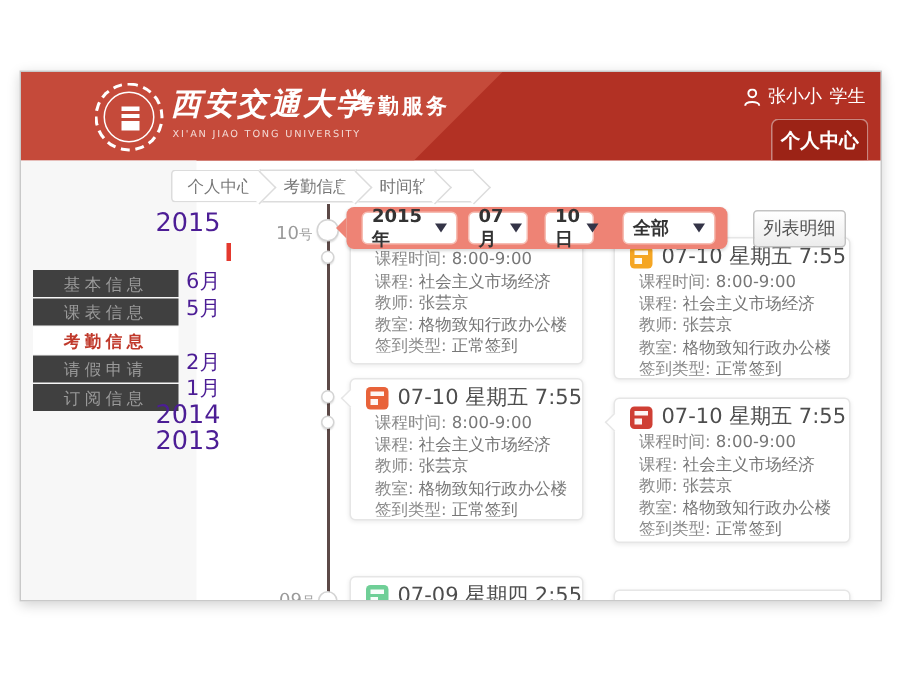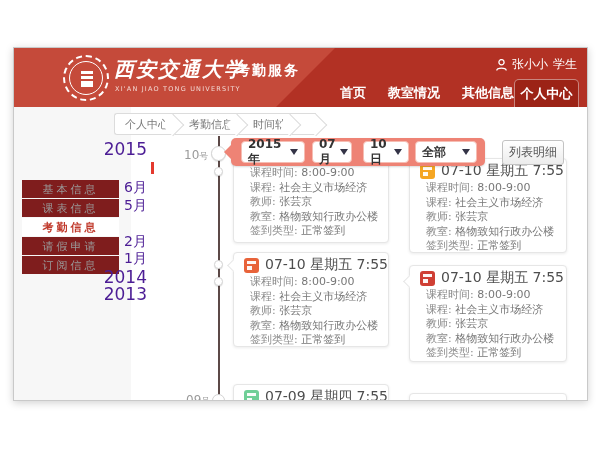--- a/index.html
+++ b/index.html
@@ -31,21 +31,21 @@
   .crumbs { position:absolute; left:100px; top:65px; display:flex; }
   .crumb { position:relative; height:22px; line-height:21px; background:#fff; border:1px solid #dcdcdc; border-right:none;
            padding:0 4px 0 15px; font-size:11px; color:#777; white-space:nowrap; }
   .crumb:first-child { border-radius:3px 0 0 3px; padding-left:10px; }
   .crumb::after { content:""; position:absolute; right:-7.5px; top:3px; width:15px; height:15px; background:#fff;
                   border-top:1px solid #dcdcdc; border-right:1px solid #dcdcdc; transform:rotate(45deg); }
   .crumb.c1 { z-index:6; } .crumb.c2 { z-index:5; } .crumb.c3 { z-index:4; } .crumb.c4 { z-index:3; width:26px; }
 
   
   .sidebar { position:absolute; left:0; top:59px; width:117px; height:295px; background:#f7f7f7; }
-  .side-item { position:absolute; left:8px; width:97px; height:18px; background:#7f1d1d; color:#9a9a9a;
+  .side-item { position:absolute; left:8px; width:97px; height:18px; background:#404040; color:#9a9a9a;
                font-size:11px; display:flex; align-items:center; justify-content:center; letter-spacing:3px; cursor:pointer; }
   .side-item.active { background:#ffffff; color:#c0392b; font-weight:bold; }
 
   
   .year-item { position:absolute; width:78px; text-align:right; right:440px; color:#4c1d95; cursor:pointer; }
   .yr { font-size:17px; } .mo { font-size:14px; }
   .cur-tick { position:absolute; left:137px; top:114px; width:3px; height:12px; background:#e4392e; }
   .vline { position:absolute; left:203.5px; top:88px; width:2.5px; height:266px; background:#5c4947; }
   .dot { position:absolute; background:#fff; border:1.5px solid #d4d4d4; border-radius:50%; box-shadow:0 1px 1px rgba(0,0,0,.12); }
   .day-label { position:absolute; color:#9a9a9a; white-space:nowrap; }
@@ -54,21 +54,21 @@
   
   .filterbar { position:absolute; left:217px; top:90px; width:254px; height:28px; background:#ee8375;
                border-radius:5px; z-index:10; box-shadow:0 1px 2px rgba(0,0,0,.15); }
   .filterbar::before { content:""; position:absolute; left:-7px; top:7px; width:0; height:0;
                        border-top:7px solid transparent; border-bottom:7px solid transparent; border-right:7px solid #ee8375; }
   .fsel { position:absolute; top:3px; height:22px; background:#fff; border:1px solid #f6bdb3; border-radius:4px;
           display:flex; align-items:center; justify-content:space-between; padding:0 6px; font-size:12px; color:#333;
           font-weight:bold; cursor:pointer; }
   .fsel .arr { width:0; height:0; border-left:4.5px solid transparent; border-right:4.5px solid transparent;
                border-top:6px solid #343447; margin-left:4px; }
-  .f1 { left:10px; width:64px; } .f2 { left:81px; width:40px; } .f3 { left:132px; width:46px; } .f4 { left:184px; width:62px; }
+  .f1 { left:10px; width:64px; } .f2 { left:81px; width:40px; } .f3 { left:132px; width:33px; } .f4 { left:184px; width:62px; }
   .list-btn { position:absolute; left:488px; top:92px; width:62px; height:25px;
               background:linear-gradient(#ffffff,#ececec); border:1px solid #c3c3c3; border-radius:3px;
               font-size:12px; color:#555; display:flex; align-items:center; justify-content:center; cursor:pointer; z-index:10; }
 
   
   .card { position:absolute; background:#fff; border:1px solid #e6e6e6; border-radius:4px;
           box-shadow:0 1px 3px rgba(0,0,0,.08); padding:4px 10px; }
   .col-l { left:219px; width:156px; } .col-r { left:395px; width:158px; }
   .card-head { display:flex; align-items:center; gap:6px; height:16px; }
   .card-date { font-size:14px; color:#4d4d4d; white-space:nowrap; }
@@ -105,25 +105,20 @@
 
     <div class="user">
       <svg width="11" height="12" viewBox="0 0 11 12">
         <circle cx="5.5" cy="3.2" r="2.6" fill="none" stroke="#fff" stroke-width="1.3"></circle>
         <path d="M0.8 11.5 C0.8 8.2 10.2 8.2 10.2 11.5" fill="none" stroke="#fff" stroke-width="1.3"></path>
       </svg>
       <span>张小小</span>
       <span>学生</span>
     </div>
 
-    <div class="nav">
-      <span class="nav-item">首页</span>
-      <span class="nav-item">教室情况</span>
-      <span class="nav-item">其他信息</span>
-    </div>
     <div class="nav-tab">个人中心</div>
   </div>
 
   <div class="crumbs">
     <div class="crumb c1">个人中心</div>
     <div class="crumb c2">考勤信息</div>
     <div class="crumb c3">时间轴</div>
     <div class="crumb c4"></div>
   </div>
 
@@ -228,19 +223,19 @@
       <div class="frow"><span>课程:</span> <span class="fval">社会主义市场经济</span></div>
       <div class="frow"><span>教师:</span> <span class="fval">张芸京</span></div>
       <div class="frow"><span>教室:</span> <span class="fval">格物致知行政办公楼</span></div>
       <div class="frow"><span>签到类型:</span> <span class="fval">正常签到</span></div>
     </div>
   </div>
 
   <div class="card col-l" id="card5">
     <div class="card-head">
       <span class="cal-icon" style="background-color: rgb(111, 207, 151);"></span>
-      <span class="card-date">07-09 星期四 7:55</span>
+      <span class="card-date">07-09 星期四 2:55</span>
     </div>
   </div>
 
   <div class="card col-r" id="card6"></div>
 
 </div>
 
 </body></html>

